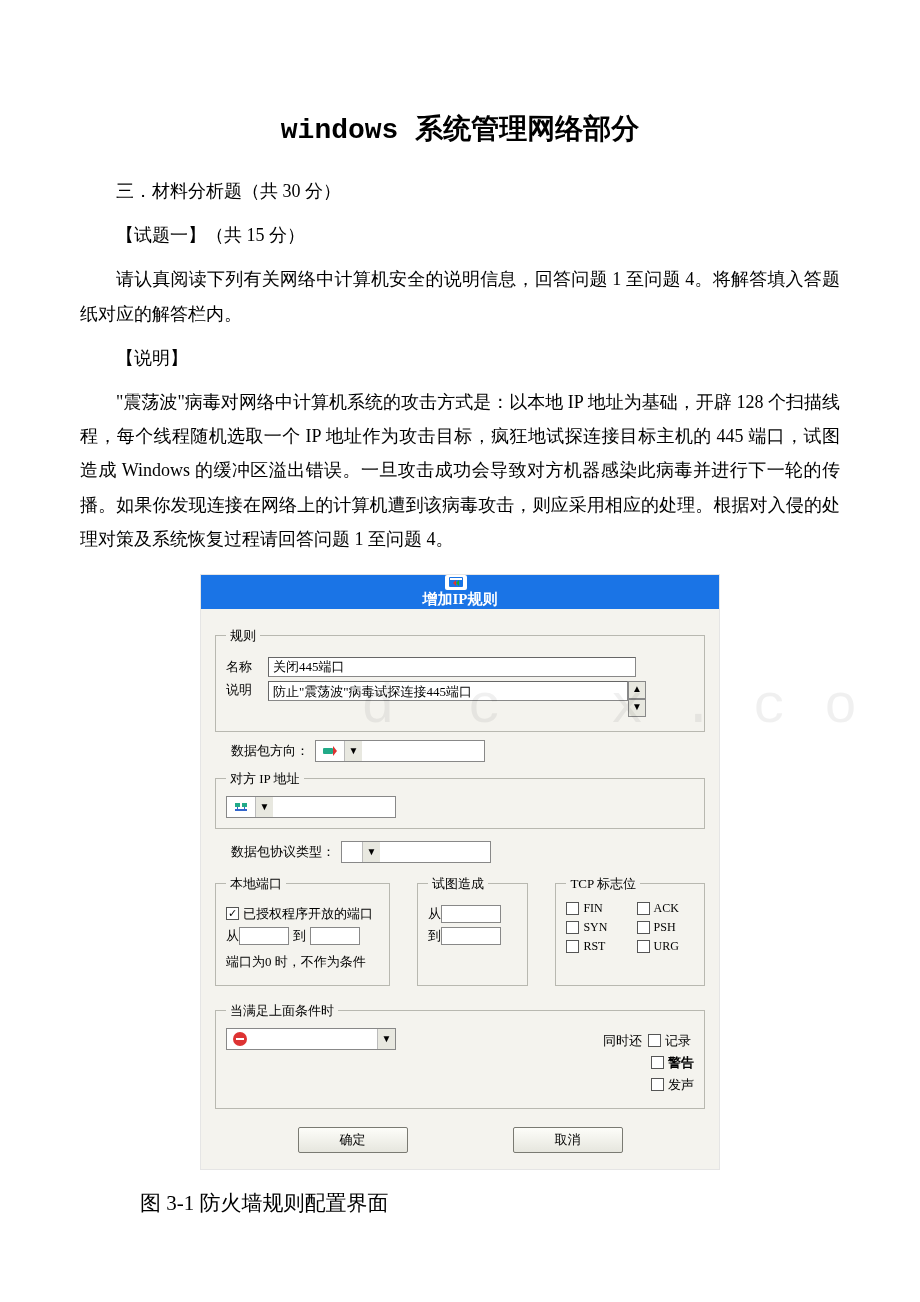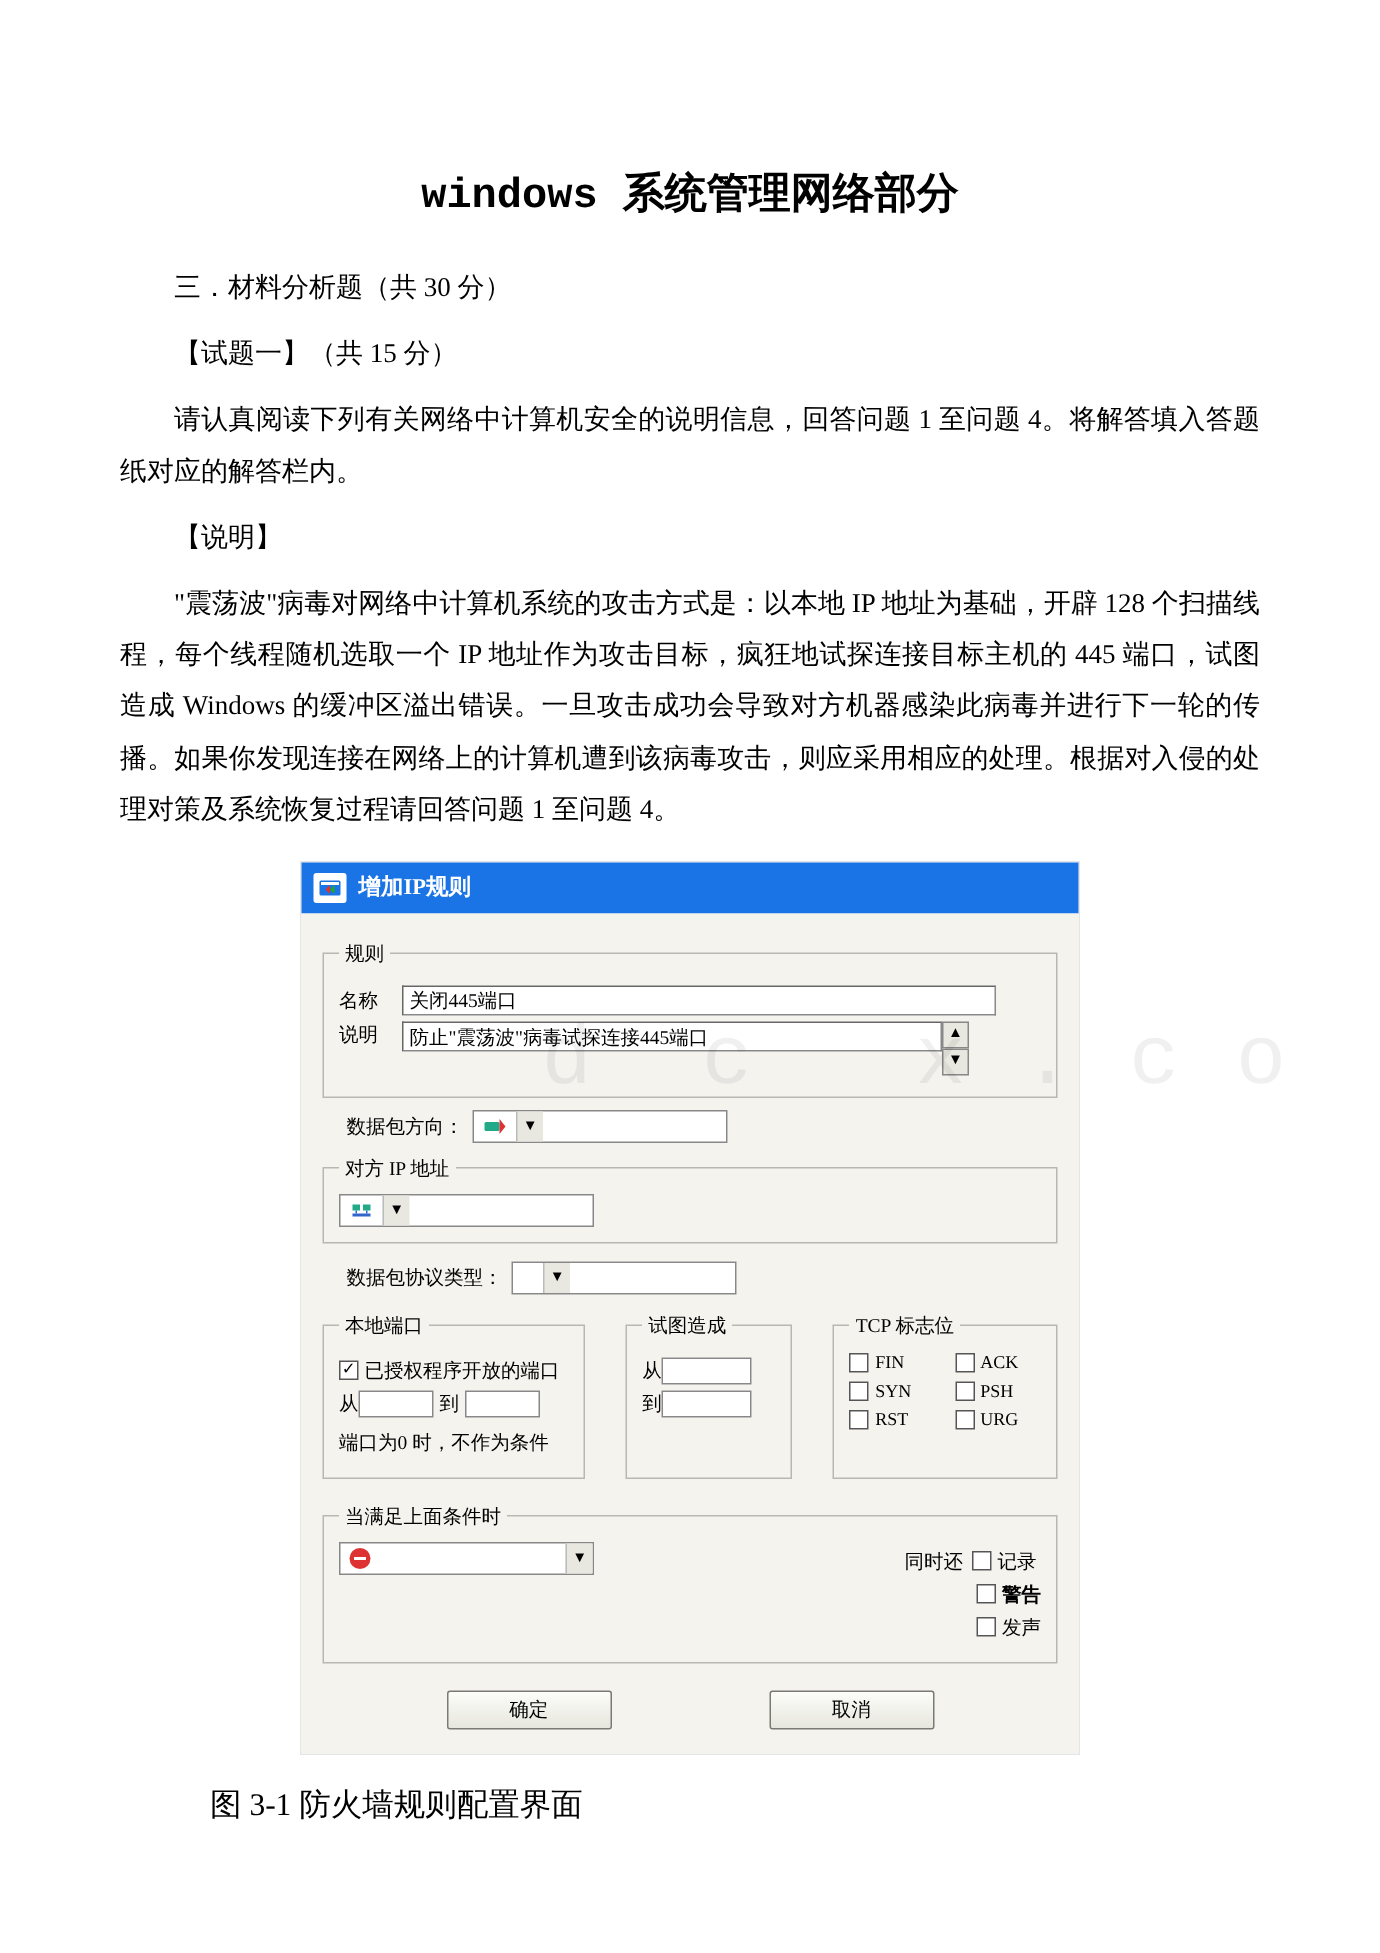--- a/index.html
+++ b/index.html
@@ -36,20 +36,21 @@
   .dlg-titlebar {
     background: #1a74e6;
     color: #fff;
     height: 34px;
     display: flex;
     align-items: center;
     padding: 0 8px;
     font-family: "SimSun", serif;
     font-size: 15px;
     font-weight: bold;
+    flex-direction: column;
   }
   .dlg-titlebar .ticon {
     width: 22px; height: 20px;
     background: #fff;
     margin-right: 8px;
     position: relative;
     border-radius: 2px;
     display:flex; align-items:center; justify-content:center;
   }
   .dlg-titlebar .ticon svg { width:16px; height:14px; }
@@ -77,21 +78,21 @@
     padding: 8px 10px 10px 10px;
   }
   legend { padding: 0 4px; font-size: 13px; }
   .row { display: flex; align-items: center; margin: 4px 0; }
   .lbl { width: 42px; }
   .tinput {
     border: 1px solid #888; border-top-color:#666; border-left-color:#666;
     background: #fff; height: 20px; padding: 1px 4px; font-size: 13px;
     font-family: inherit;
   }
-  .tinput.w1 { width: 396px; }
+  .tinput.w1 { width: 368px; }
   .tarea {
     border: 1px solid #888; border-top-color:#666; border-left-color:#666;
     background:#fff; width:360px; height:20px; padding:1px 4px;
     font-size:13px; font-family: inherit; resize:none; overflow:hidden;
     display:inline-block; vertical-align: top;
   }
   .scroll-btns { display:inline-flex; flex-direction:column; margin-left:0; }
   .sbtn {
     width:18px; height:18px; border:1px solid #888;
     background:#e8e8e0; font-size:10px; line-height:14px; text-align:center;

